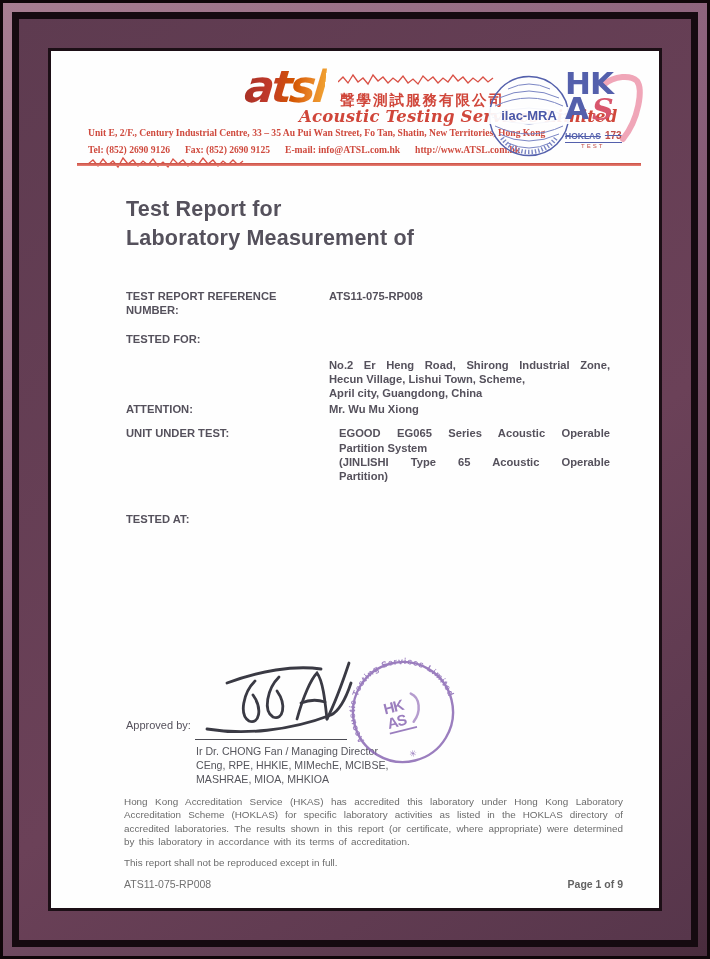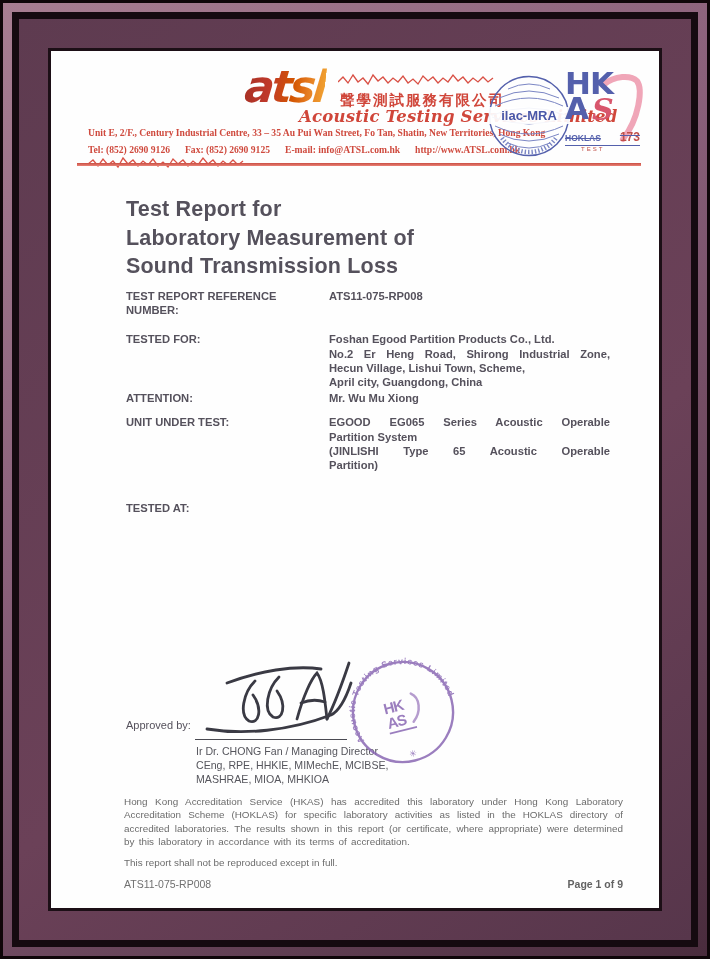--- a/index.html
+++ b/index.html
@@ -31,21 +31,21 @@
   .addr2 span{margin-right:15px;}
   .ilac{position:absolute;left:436px;top:23px;}
   .hkas{position:absolute;left:514px;top:20px;width:86px;height:100px;}
   .hkas-letters{position:relative;z-index:2;font-family:"DejaVu Sans",sans-serif;line-height:.82;}
   .hkas-hk{font-size:31px;font-weight:800;color:#5460ac;letter-spacing:-1px;display:block;}
   .hkas-a{font-size:31px;font-weight:800;color:#5460ac;}
   .hkas-s{font-family:"DejaVu Serif",serif;font-style:italic;font-size:30px;font-weight:bold;color:#d8566c;position:relative;left:3px;top:1px;}
   .hkas-swoosh{position:absolute;left:28px;top:0;z-index:1;}
   .hoklas{position:relative;z-index:2;margin-top:8px;font-size:8.5px;font-weight:bold;color:#5460ac;
     border-bottom:1px solid #5460ac;display:inline-block;padding-bottom:1px;text-decoration:line-through;}
-  .hoklas-num{color:#c0504a;text-decoration:none;margin-left:19px;font-size:12px;}
+  .hoklas-num{color:#c0504a;text-decoration:none;margin-left:4px;font-size:10px;}
   .hoklas-sub{font-size:6px;color:#c0504a;letter-spacing:2px;margin-left:16px;}
   .header-rule{position:absolute;left:26px;right:18px;top:112px;height:3px;
     background:linear-gradient(#c94f44,#ea8276);}
 
   
   .title{position:absolute;left:75px;top:144px;font-size:21.5px;font-weight:bold;color:#55515c;line-height:28.5px;letter-spacing:.2px;}
 
   
   .fields{position:absolute;left:75px;top:238px;width:484px;font-size:11.2px;font-weight:bold;color:#55515c;line-height:14.2px;}
   .field-row{display:flex;}
@@ -123,51 +123,47 @@
         <span class="hoklas"><span>HOKLAS</span><span class="hoklas-num">173</span></span>
       </div>
       <div class="hoklas-sub">TEST</div>
     </div>
 
     <div class="header-rule"></div>
 
     <div class="title">
       <div>Test Report for</div>
       <div>Laboratory Measurement of</div>
-      <div>Sound Transmission Loss</div>
     </div>
 
     <div class="fields">
                   <div class="field-row" style="margin-bottom: 15px;">
                     <div class="field-label">TEST REPORT REFERENCE NUMBER:</div>
                     <div class="field-value">
                       <div>ATS11-075-RP008</div>
                     </div>
                   </div>
-                  <div class="field-row" style="">
+                  <div class="field-row" style="margin-bottom: 11px;">
                     <div class="field-label">TESTED FOR:</div>
-                    <div class="field-value">
-                      <div>Foshan Egood Partition Products Co., Ltd.</div>
-                    </div>
                   </div>
                   <div class="field-row" style="margin-bottom: 2px;">
                     <div class="field-label"></div>
                     <div class="field-value">
                       <div class="jline">No.2 Er Heng Road, Shirong Industrial Zone,</div>
                       <div>Hecun Village, Lishui Town, Scheme,</div>
                       <div>April city, Guangdong, China</div>
                     </div>
                   </div>
                   <div class="field-row" style="margin-bottom: 10px; align-items: flex-end;">
                     <div class="field-label">ATTENTION:</div>
                     <div class="field-value">
                       <div>Mr. Wu Mu Xiong</div>
                     </div>
                   </div>
-                  <div class="field-row" style="margin-bottom: 29px;">
+                  <div class="field-row" style="margin-bottom: 29px; gap: 10px;">
                     <div class="field-label">UNIT UNDER TEST:</div>
                     <div class="field-value">
                       <div class="jline">EGOOD EG065 Series Acoustic Operable</div>
                       <div>Partition System</div>
                       <div class="jline">(JINLISHI Type 65 Acoustic Operable</div>
                       <div>Partition)</div>
                     </div>
                   </div>
                   <div class="field-row" style="margin-bottom: 16px;">
                     <div class="field-label">TESTED AT:</div>

